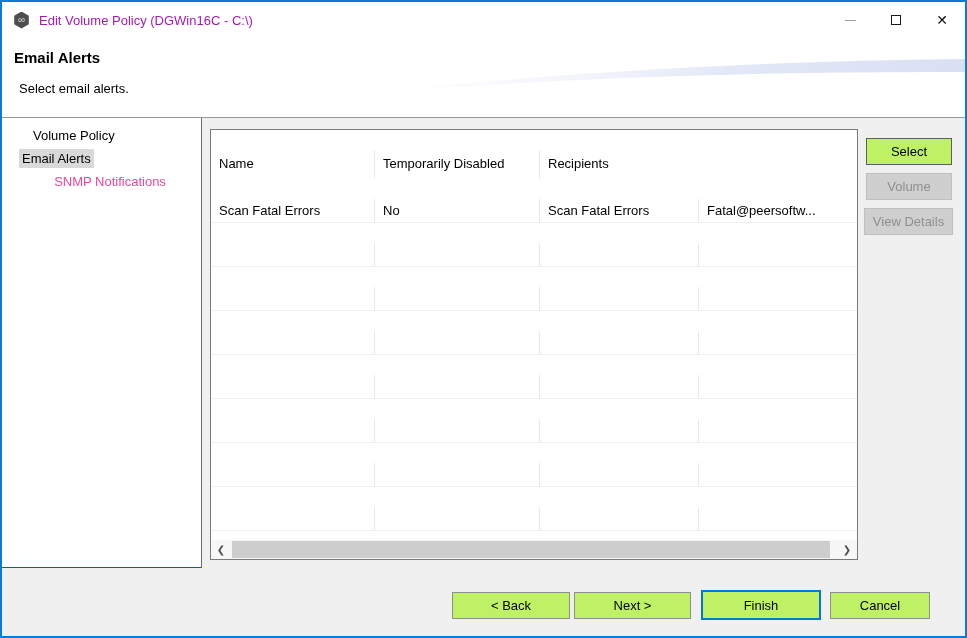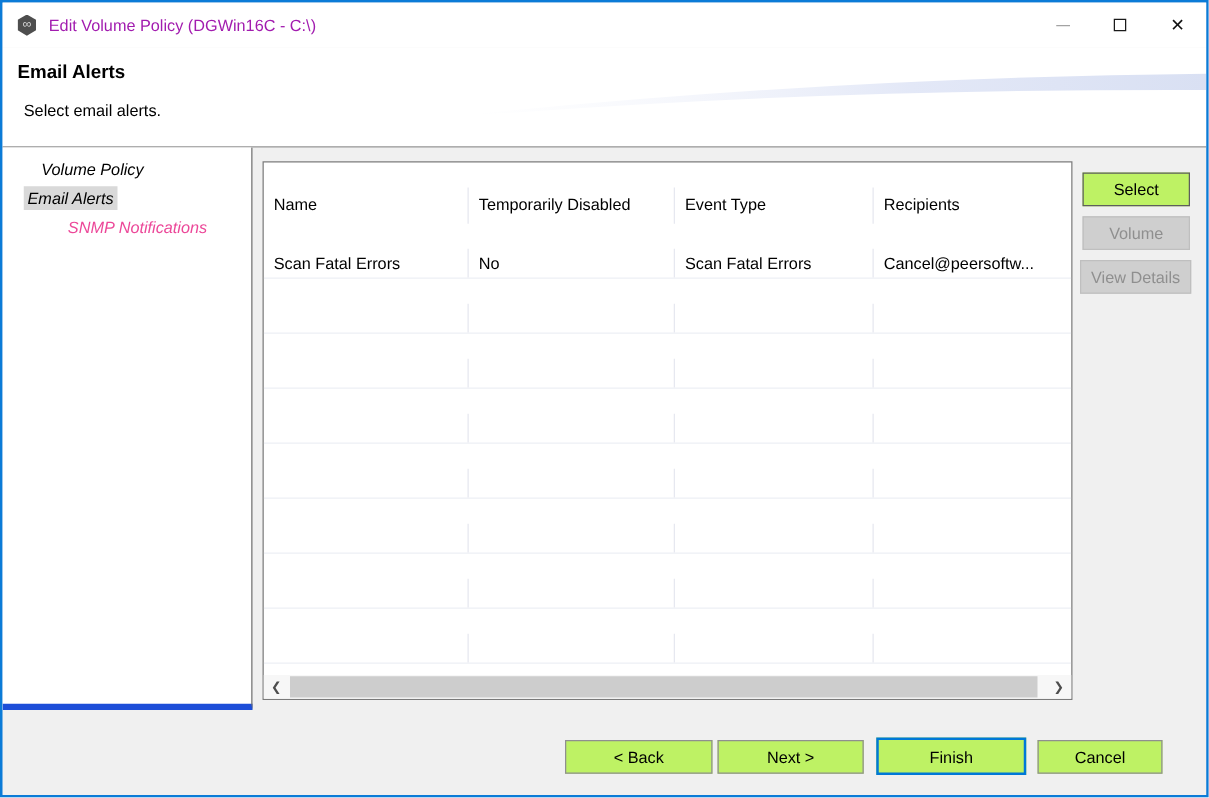--- a/index.html
+++ b/index.html
@@ -34,22 +34,22 @@
     position:absolute; left:0; top:36px; right:0; height:79px; background:#ffffff;
   }
   .header-swoosh{ position:absolute; right:0; top:20px; pointer-events:none; }
   .page-title{ position:absolute; left:12px; top:11px; font-size:15px; font-weight:bold; }
   .page-subtitle{ position:absolute; left:17px; top:43px; font-size:13px; }
   .header-sep{ position:absolute; left:0; top:115px; right:0; height:1px; background:#979797; }
 
   
   .sidebar{
     position:absolute; left:0; top:116px; width:200px; height:450px;
-    background:#ffffff; border-right:1px solid #6f6f6f; border-bottom:5px solid #1d4ed8;
-    padding-top:6px; font-size:13px;font-style:italic;
+    background:#ffffff; border-right:1px solid #6f6f6f; border-bottom:1px solid #1d4ed8;
+    padding-top:6px; font-size:13px;
   }
   .side-item{ height:23px; line-height:23px; white-space:nowrap; }
   .side-item.lvl-parent{ padding-left:28px; }
   .side-item.lvl-child{ padding-left:17px; }
   .side-item .lbl{ padding:2px 3px; }
   .side-item.selected .lbl{ background:#d9d9d9; }
   .side-item.disabled{ color:#ec4899;text-align:center; }
 
   
   .table-wrap{
@@ -135,28 +135,27 @@
     <div class="side-item lvl-child disabled">
       <span class="lbl">SNMP Notifications</span>
     </div>
   </div>
 
   <div class="table-wrap">
     <div class="tgrid">
       <div class="trow thead">
         <div class="tcell c0">Name</div>
         <div class="tcell c1">Temporarily Disabled</div>
-        <div class="tcell c2">Event Type</div>
         <div class="tcell c3">Recipients</div>
       </div>
       <div class="trow">
         <div class="tcell c0">Scan Fatal Errors</div>
         <div class="tcell c1">No</div>
         <div class="tcell c2">Scan Fatal Errors</div>
-        <div class="tcell c3">Cancel@peersoftw...</div>
+        <div class="tcell c3">Fatal@peersoftw...</div>
       </div>
       <div>
           <div class="trow">
             <div class="tcell c0"></div>
             <div class="tcell c1"></div>
             <div class="tcell c2"></div>
             <div class="tcell c3"></div>
           </div>
           <div class="trow">
             <div class="tcell c0"></div>

